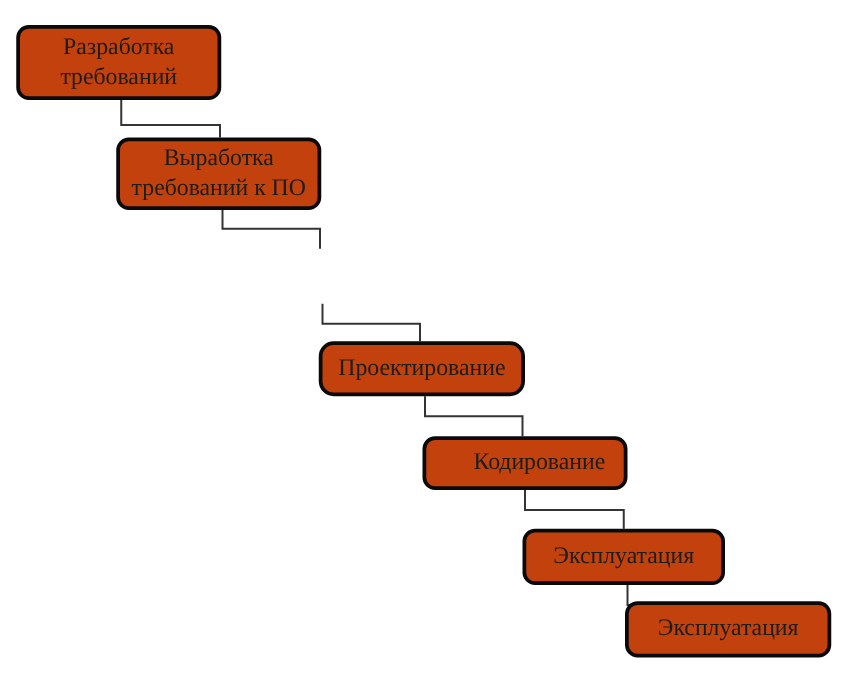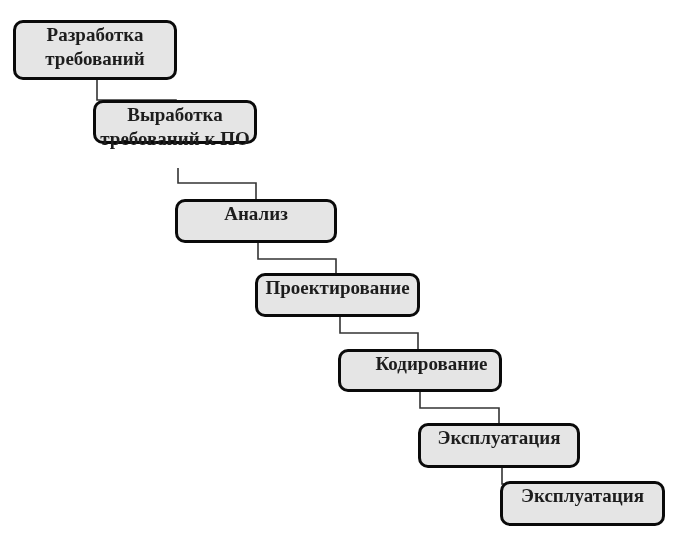--- a/index.html
+++ b/index.html
@@ -23,40 +23,40 @@
     height: 555px;
   }
   .connectors path {
     fill: none;
     stroke: #343434;
     stroke-width: 1.6;
   }
   .box {
     position: absolute;
     box-sizing: border-box;
-    background: #e5e5e5;
+    background: #c2410c;
     border: 3.5px solid #0a0a0a;
     border-radius: 10px;
     display: flex;
+    align-items: center;
     justify-content: center;
     text-align: center;
-    font-weight: bold;
   }
   .label {
     display: block;
     white-space: pre-line;
     font-size: 19px;
     line-height: 1.28;
     color: #1d1d1d;
     padding: 0 4px;
   }
   .b1 { left: 13px;  top: 20px;  width: 164px; height: 60px; }
-  .b2 { left: 93px;  top: 100px; width: 164px; height: 44px; }
+  .b2 { left: 93px;  top: 110px; width: 164px; height: 58px; }
   .b3 { left: 175px; top: 199px; width: 162px; height: 44px; }
-  .b4 { left: 255px; top: 273px; width: 165px; height: 44px; }
+  .b4 { left: 255px; top: 273px; width: 165px; height: 44px; border-radius: 12px; }
   .b5 { left: 338px; top: 349px; width: 164px; height: 43px; padding-left: 23px; }
   .b6 { left: 418px; top: 423px; width: 162px; height: 45px; }
   .b7 { left: 500px; top: 481px; width: 165px; height: 45px; }
 </style>
 </head>
 <body>
 
 <div class="canvas">
 
   <svg class="connectors" width="676" height="555" viewBox="0 0 676 555" aria-hidden="true">
@@ -71,23 +71,20 @@
   <div class="box b1">
     <span class="label">Разработка
 требований</span>
   </div>
 
   <div class="box b2">
     <span class="label">Выработка
 требований к ПО</span>
   </div>
 
-  <div class="box b3">
-    <span class="label">Анализ</span>
-  </div>
 
   <div class="box b4">
     <span class="label">Проектирование</span>
   </div>
 
   <div class="box b5">
     <span class="label">Кодирование</span>
   </div>
 
   <div class="box b6">

